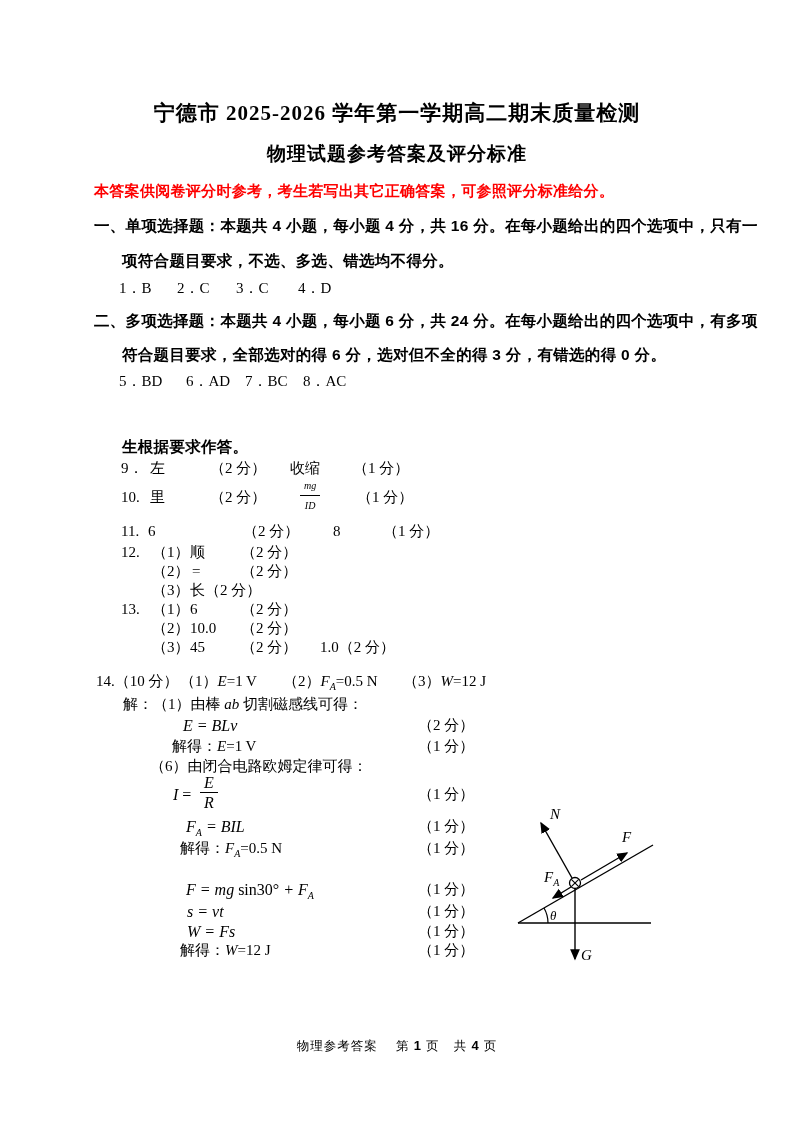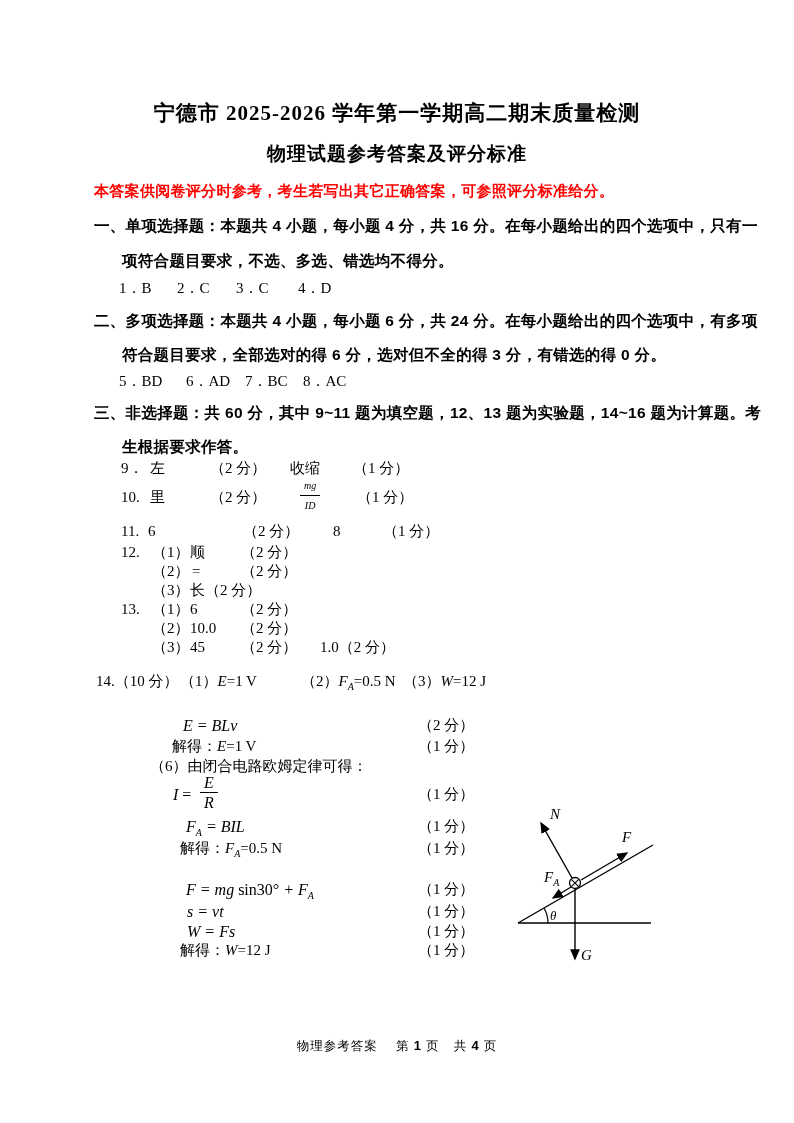--- a/index.html
+++ b/index.html
@@ -47,21 +47,20 @@
 
   <div class="abs hd" style="left:94px; top:311px">二、多项选择题：本题共 4 小题，每小题 6 分，共 24 分。在每小题给出的四个选项中，有多项</div>
   <div class="abs hd" style="left:122px; top:345px">符合题目要求，全部选对的得 6 分，选对但不全的得 3 分，有错选的得 0 分。</div>
   <div class="row" style="top:372px">
     <span class="cell" style="left:119px">5．BD</span>
     <span class="cell" style="left:186px">6．AD</span>
     <span class="cell" style="left:245px">7．BC</span>
     <span class="cell" style="left:303px">8．AC</span>
   </div>
 
-  <div class="abs hd" style="left:94px; top:403px">三、非选择题：共 60 分，其中 9~11 题为填空题，12、13 题为实验题，14~16 题为计算题。考</div>
   <div class="abs hd" style="left:122px; top:437px">生根据要求作答。</div>
 
   <div class="row" style="top:459px">
     <span class="cell" style="left:121px">9．</span>
     <span class="cell" style="left:150px">左</span>
     <span class="cell" style="left:210px">（2 分）</span>
     <span class="cell" style="left:290px">收缩</span>
     <span class="cell" style="left:353px">（1 分）</span>
   </div>
 
@@ -116,24 +115,27 @@
   <div class="row" style="top:638px">
     <span class="cell" style="left:152px">（3）</span>
     <span class="cell" style="left:190px">45</span>
     <span class="cell" style="left:241px">（2 分）</span>
     <span class="cell" style="left:320px">1.0（2 分）</span>
   </div>
 
   <div class="row" style="top:672px">
     <span class="cell" style="left:96px">14.（10 分）</span>
     <span class="cell" style="left:180px"><span>（1）</span><span class="fm">E</span><span>=1 V</span></span>
-    <span class="cell" style="left:301px"><span>（2）</span><span class="fm">F</span><sub class="sb fm">A</sub><span>=0.5 N</span></span>
+    <span class="cell" style="left:283px"><span>（2）</span><span class="fm">F</span><sub class="sb fm">A</sub><span>=0.5 N</span></span>
     <span class="cell" style="left:403px"><span>（3）</span><span class="fm">W</span><span>=12 J</span></span>
   </div>
 
+  <div class="row" style="top:695px">
+    <span class="cell" style="left:123px"><span>解：（1）由棒 </span><span class="fm">ab</span><span> 切割磁感线可得：</span></span>
+  </div>
   <div class="row" style="top:716px">
     <span class="cell fm" style="left:183px; font-size:16px">E = BLv</span>
     <span class="cell" style="left:418px">（2 分）</span>
   </div>
   <div class="row" style="top:737px">
     <span class="cell" style="left:172px"><span>解得：</span><span class="fm">E</span><span>=1 V</span></span>
     <span class="cell" style="left:418px">（1 分）</span>
   </div>
   <div class="row" style="top:757px">
     <span class="cell" style="left:150px">（6）由闭合电路欧姆定律可得：</span>

